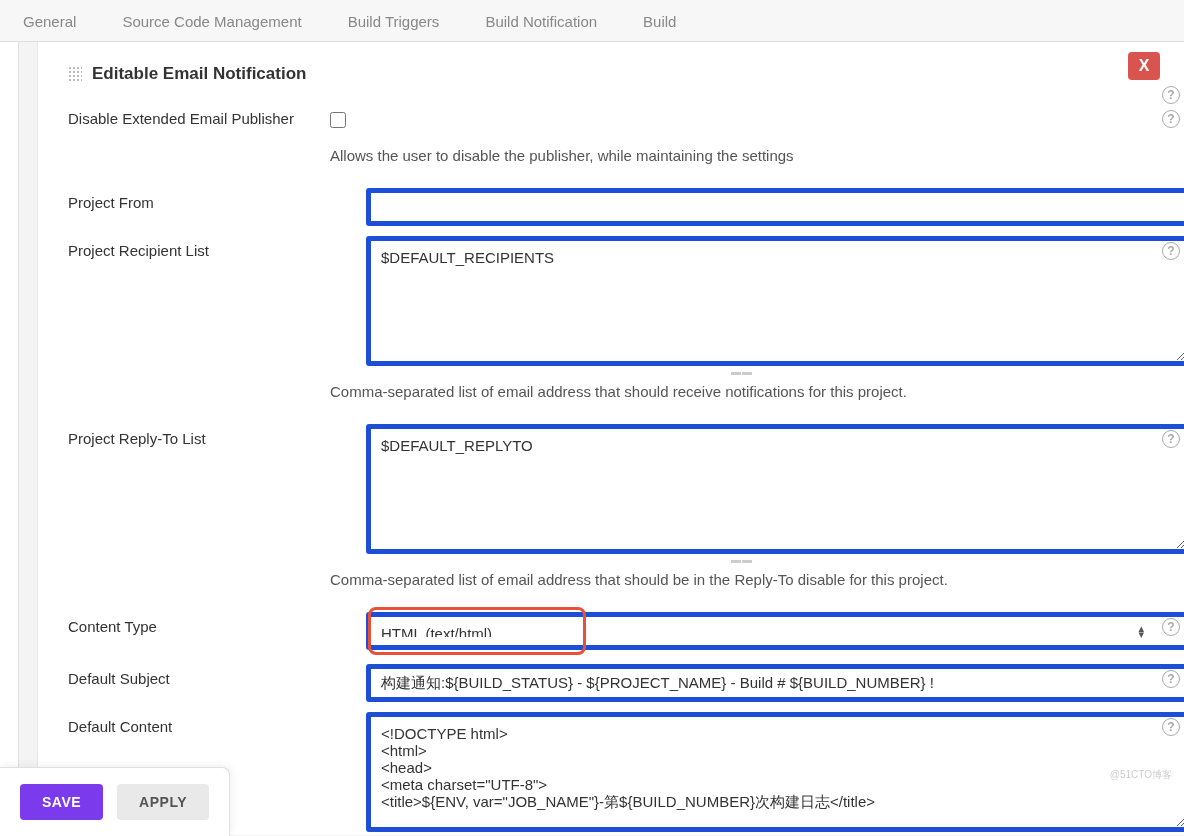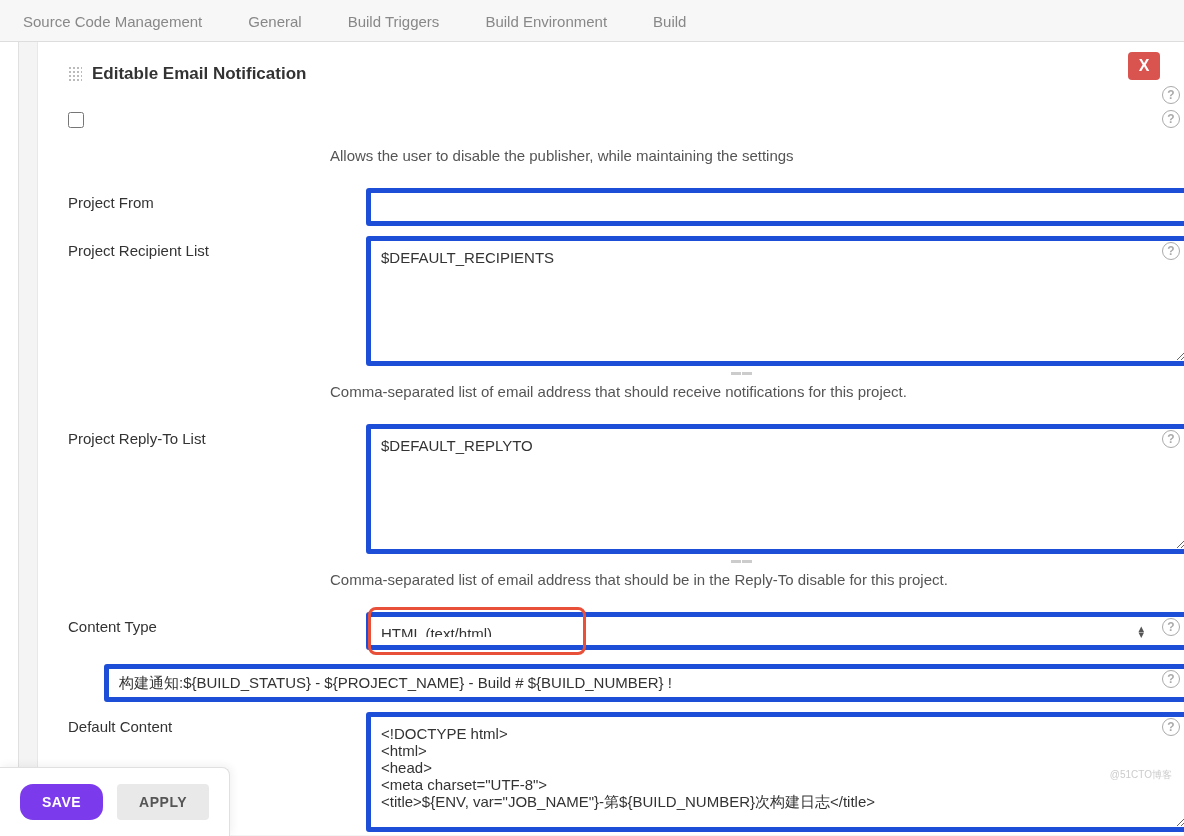--- a/index.html
+++ b/index.html
@@ -245,21 +245,21 @@
     .btn-primary{background:#7532a0;}
     .btn-primary{background:#7d3ac1;}
     .btn-primary{background:#7b3fe4;}
     .btn-primary{background:#7e3ff2;}
     .btn-primary{background:#7c3aed;}
     .btn-primary{background:#7a3ff0;}
     .btn-primary{background:#7d3ac1;}
     .btn-primary{background:#7b3fe4;}
     .btn-primary{background:#7e3ff2;}
     .btn-primary{background:#7c3aed;}
-    .btn-primary{background:#7a3ff0;border-radius:13px;}
+    .btn-primary{background:#7a3ff0;}
     .btn-primary{background:#7d3ac1;}
     .btn-primary{background:#7b3fe4;}
     .btn-primary{background:#7e3ff2;}
     .btn-primary{background:#7c3aed;}
     .btn-primary{background:#7a3ff0;}
     .btn-primary{background:#7d3ac1;}
     .btn-primary{background:#7b3fe4;}
     .btn-primary{background:#7e3ff2;}
     .btn-primary{background:#7c3aed;}
     .btn-primary{background:#8b5cf6;}
@@ -300,37 +300,38 @@
       color: #ccc;
       font-size: 10px;
       margin-top: -3px;
       letter-spacing: 1px;
     }
   </style>
 </head>
 <body>
 
 <div class="tabs">
+  <div class="tab">General</div>
   <div class="tab">Source Code Management</div>
-  <div class="tab">General</div>
   <div class="tab">Build Triggers</div>
-  <div class="tab">Build Environment</div>
+  <div class="tab">Build Notification</div>
   <div class="tab">Build</div>
 </div>
 
 <div class="content-area">
   <div class="panel">
     <div class="panel-header">
       <span class="drag-handle"></span>
       <span class="panel-title">Editable Email Notification</span>
       <button class="close-btn">X</button>
       <span class="help-icon" style="right:-26px; top:22px;">?</span>
     </div>
 
     <div class="form-row">
+      <div class="form-label">Disable Extended Email Publisher</div>
       <div class="form-control-wrap">
         <input type="checkbox" class="checkbox-input" style="">
       </div>
       <span class="help-icon top">?</span>
     </div>
     <div class="form-row">
       <div class="form-label"></div>
       <div class="form-control-wrap">
         <div class="form-desc">Allows the user to disable the publisher, while maintaining the settings</div>
       </div>
@@ -369,20 +370,21 @@
         <select>
           <option>HTML (text/html)</option>
         </select>
         <span class="select-caret">▴<br>▾</span>
       </div>
       <div class="highlight-box"></div>
       <span class="help-icon top">?</span>
     </div>
 
     <div class="form-row" style="margin-top:14px;">
+      <div class="form-label">Default Subject</div>
       <div class="form-control-wrap">
         <input type="text" value="构建通知:${BUILD_STATUS} - ${PROJECT_NAME} - Build # ${BUILD_NUMBER} !" style="">
       </div>
       <span class="help-icon top">?</span>
     </div>
 
     <div class="form-row" style="margin-top:10px;">
       <div class="form-label">Default Content</div>
       <div class="form-control-wrap">
         <textarea style="height: 108px;">&lt;!DOCTYPE html&gt;

